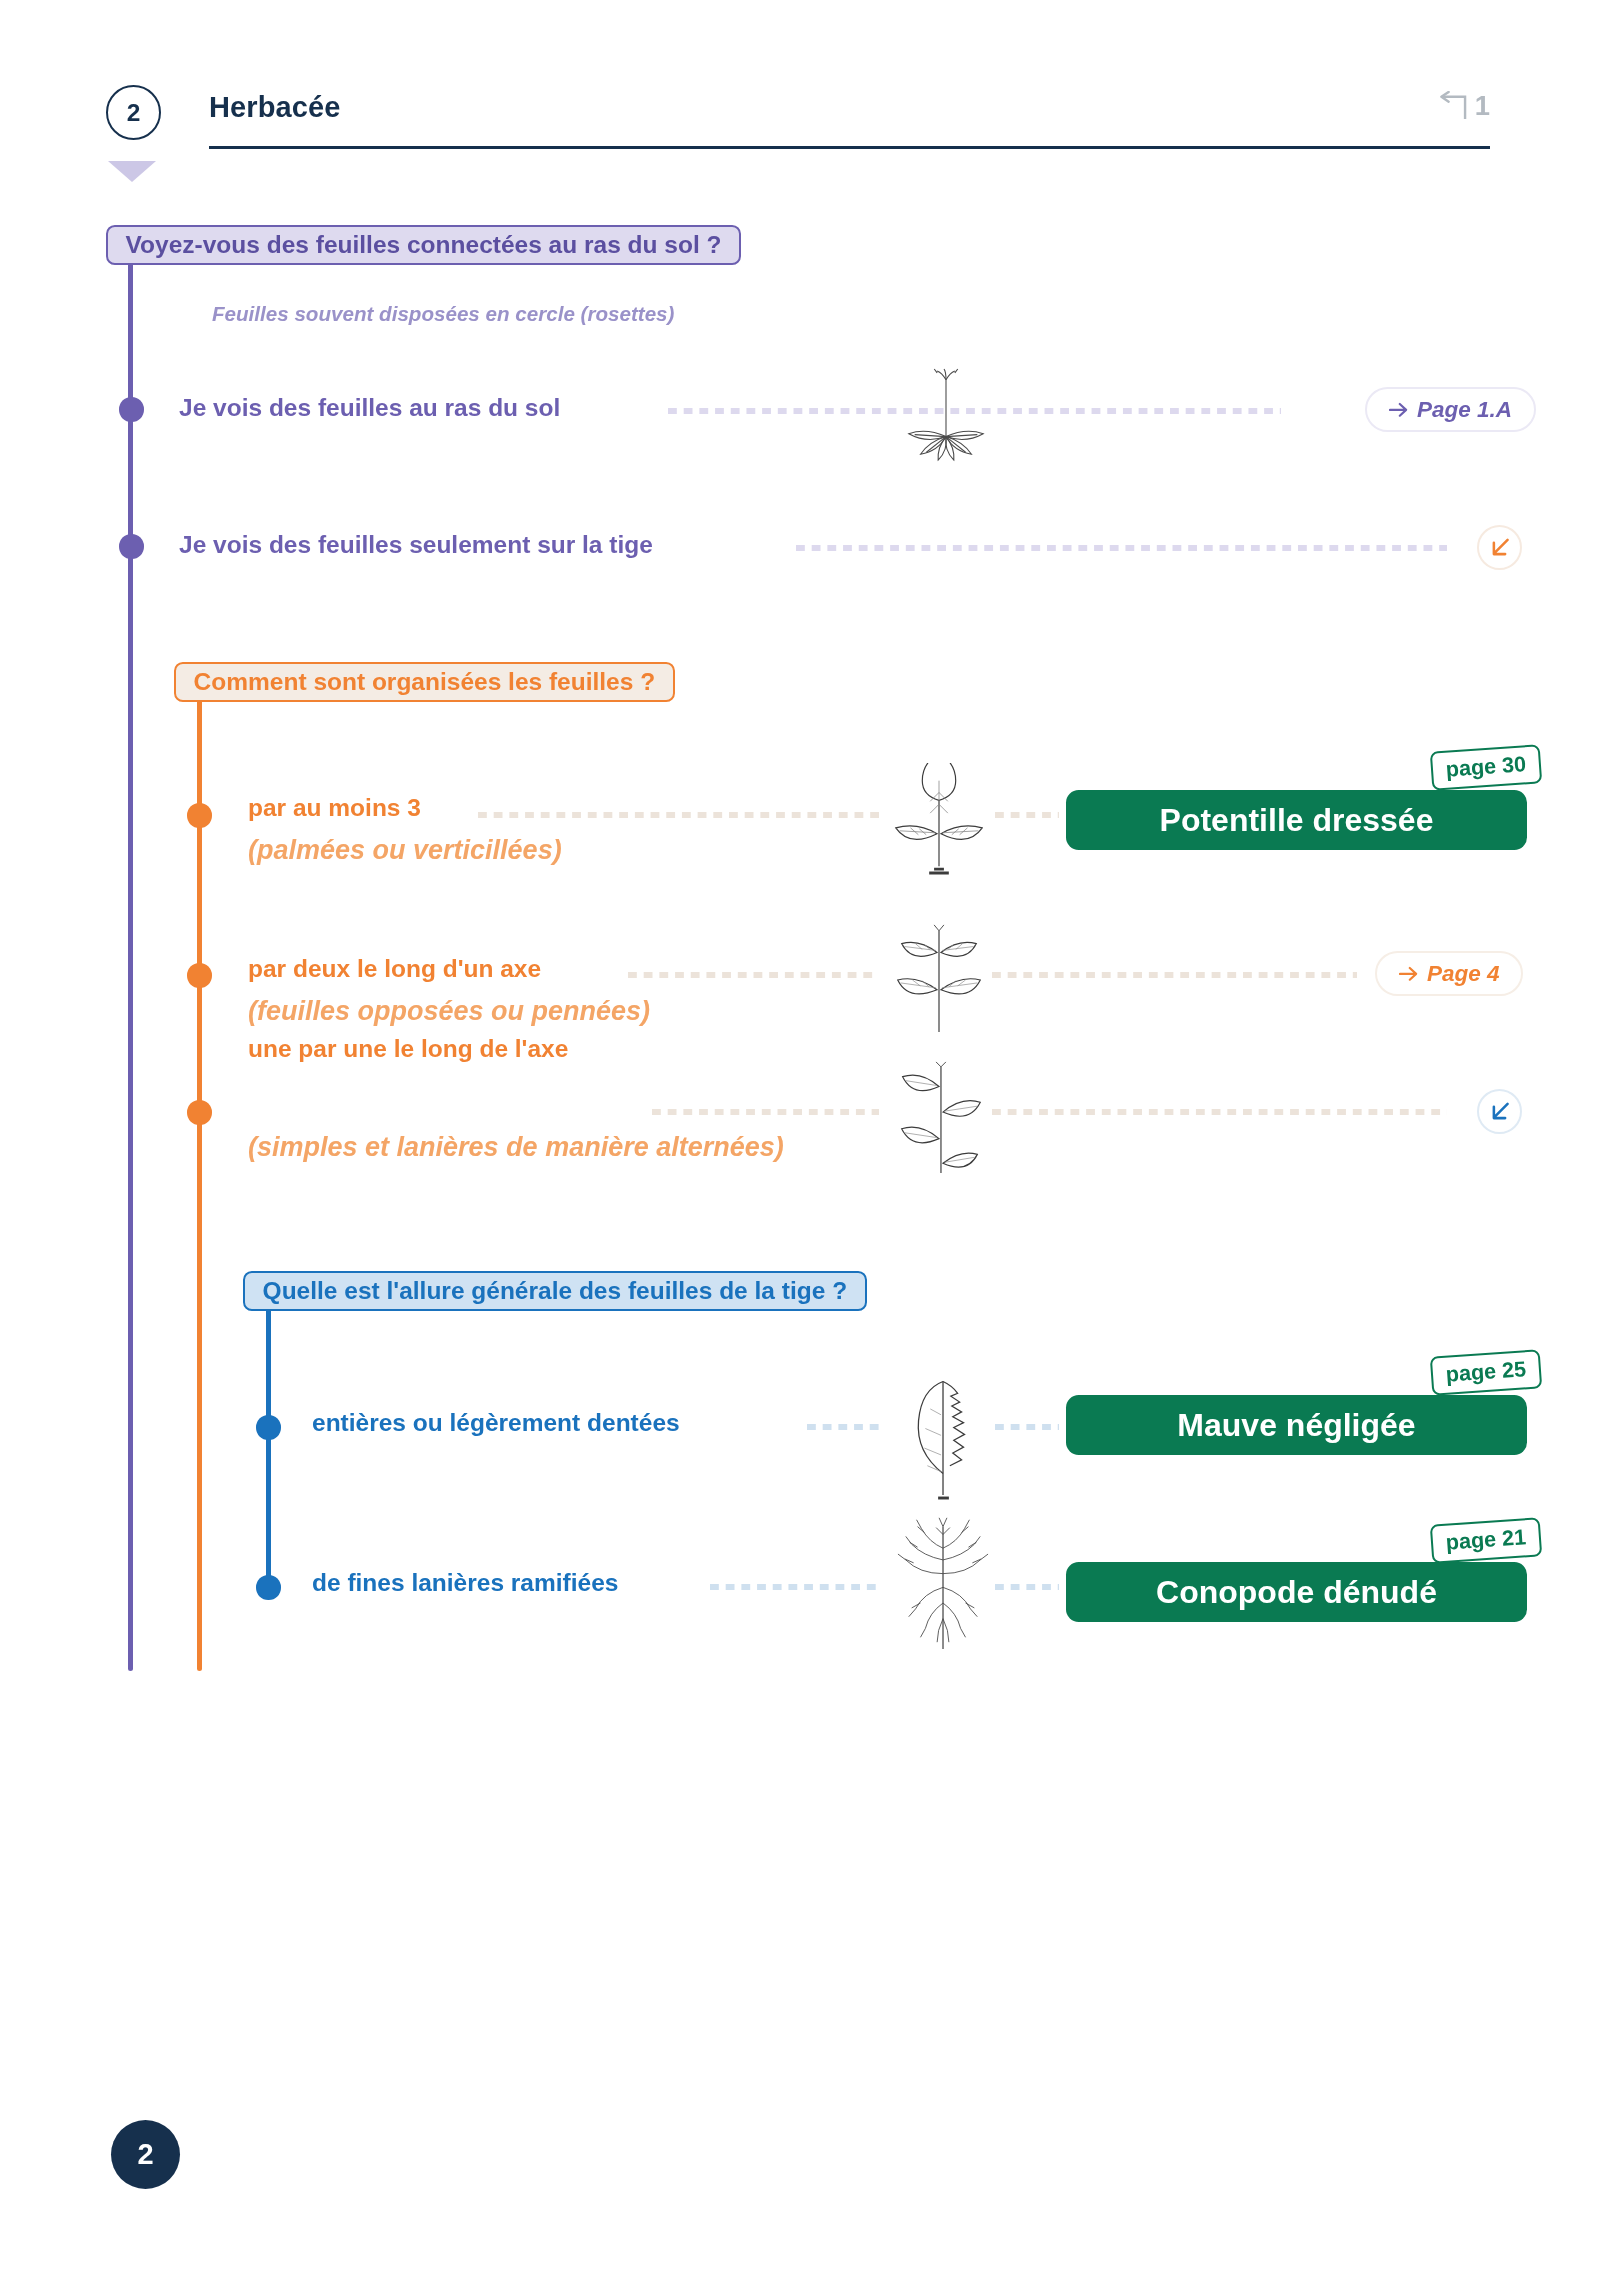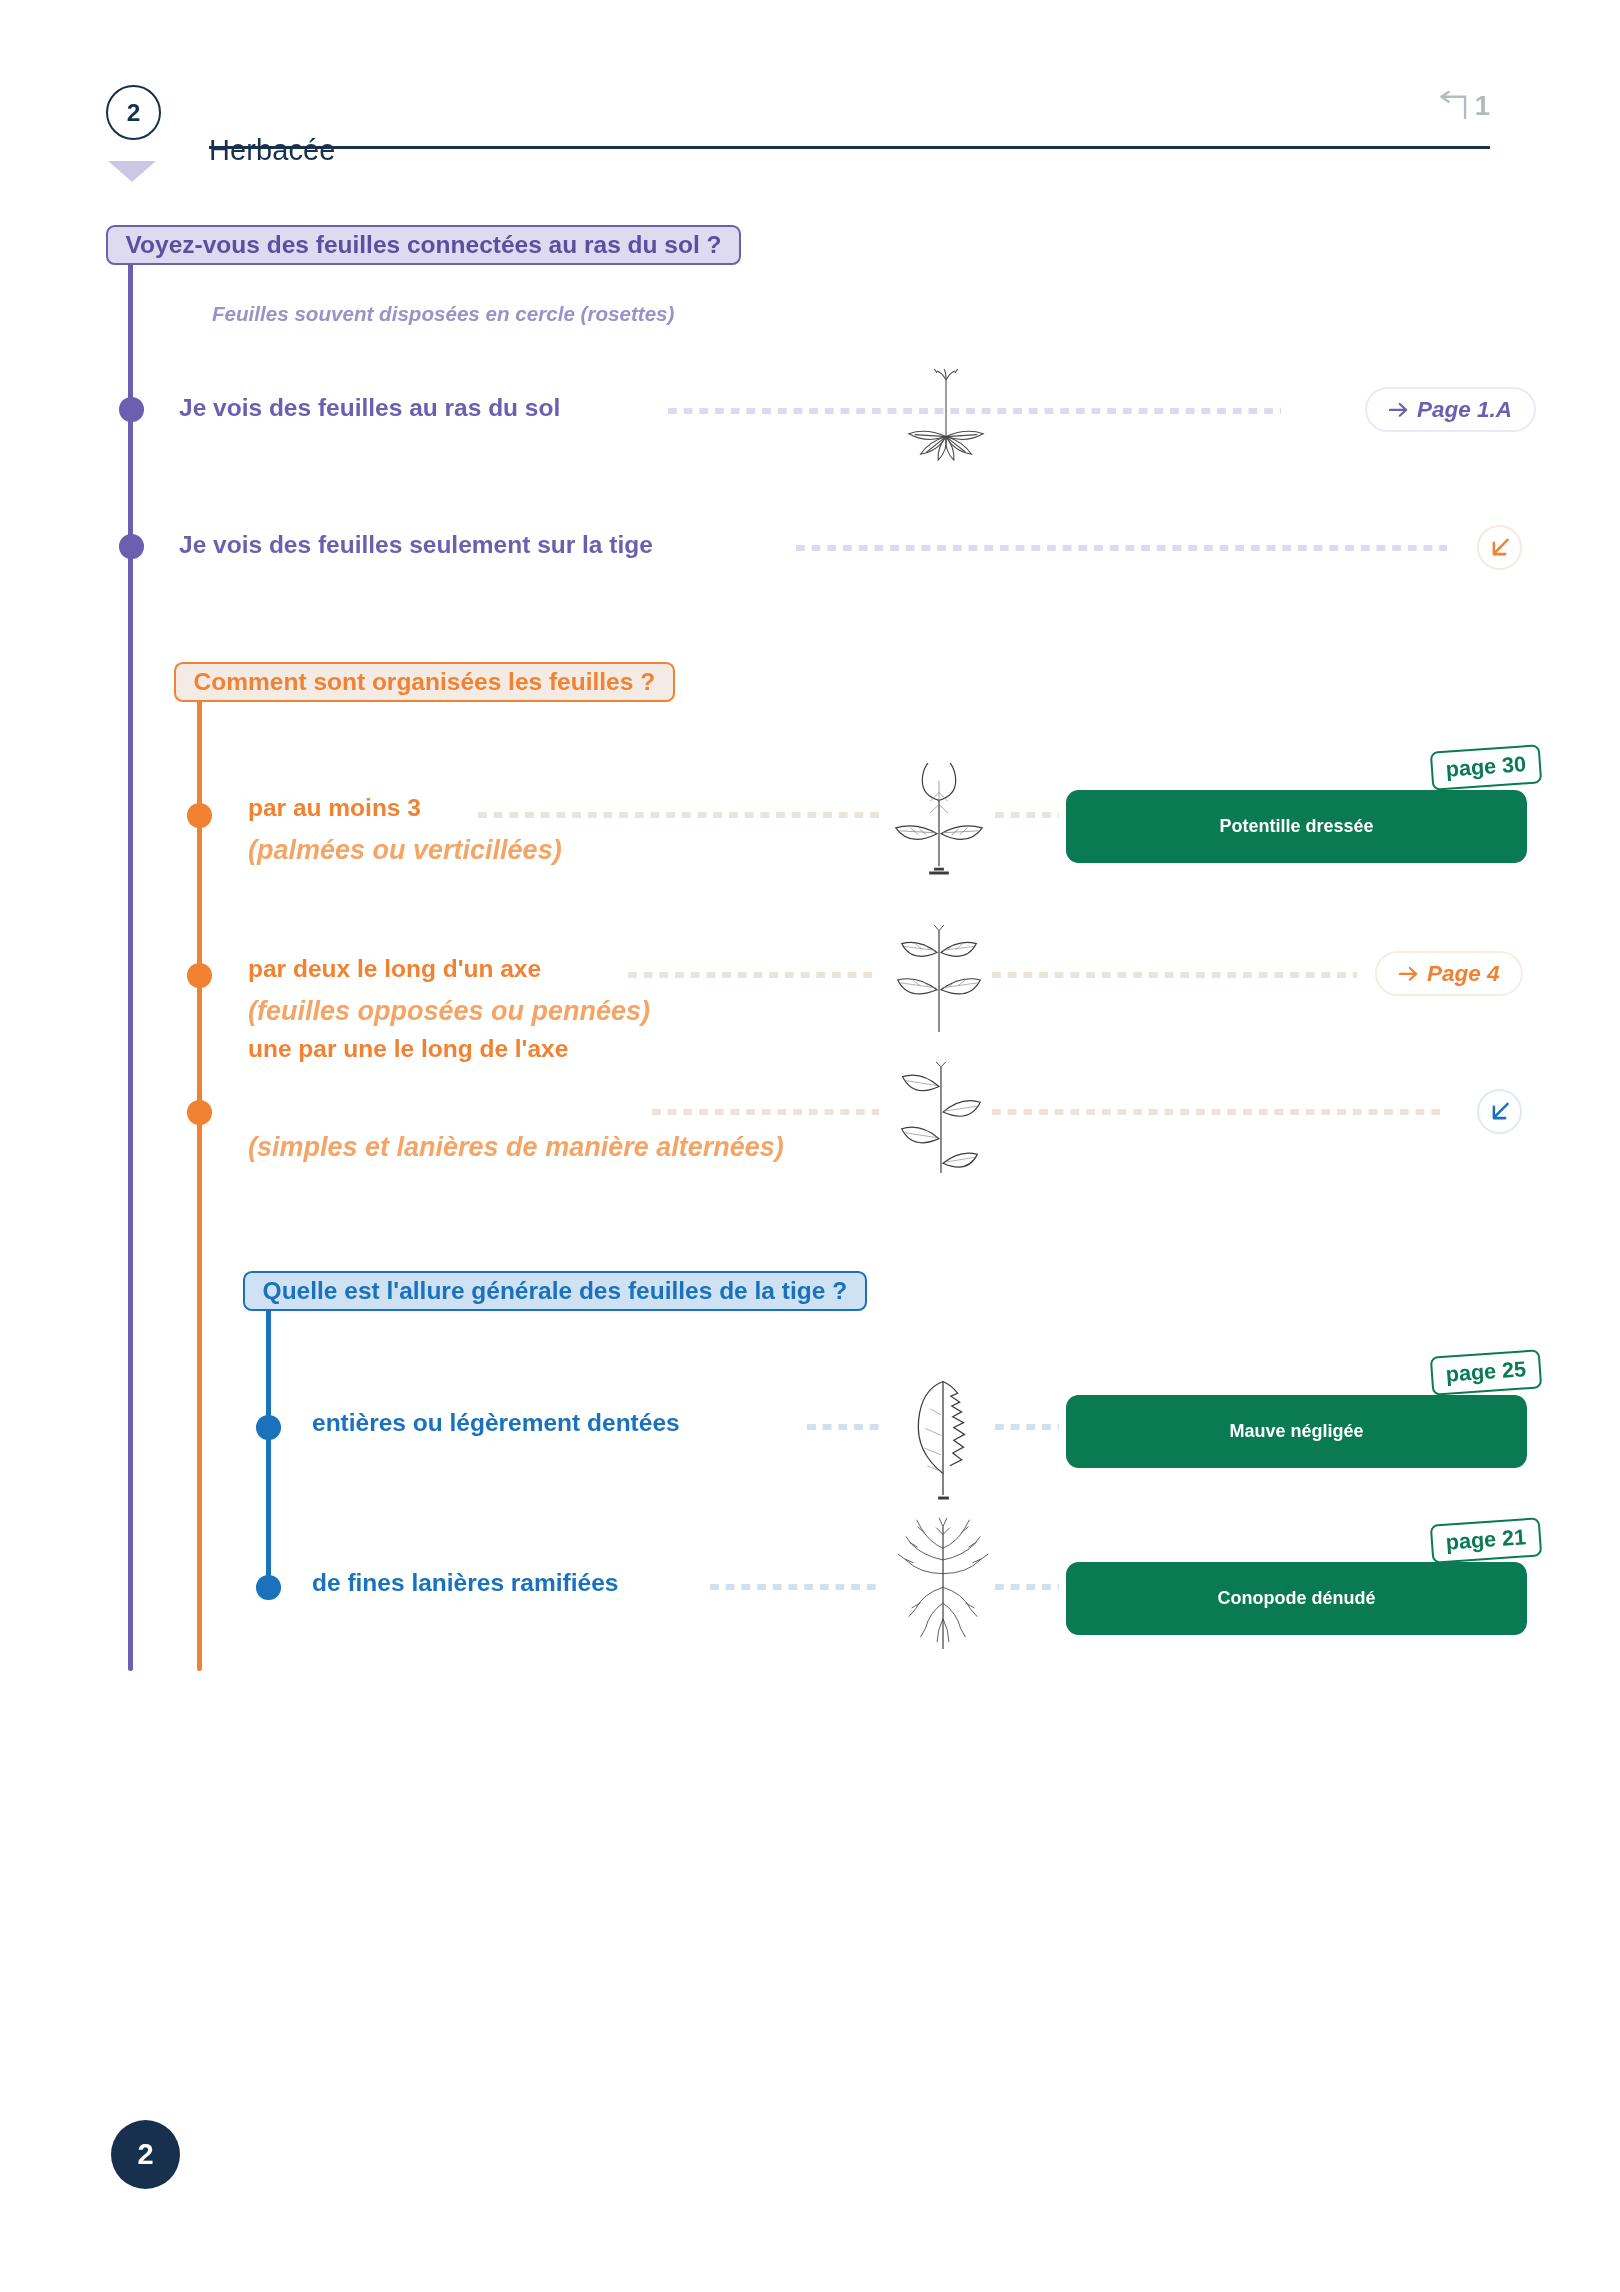--- a/index.html
+++ b/index.html
@@ -34,23 +34,22 @@
   }
   .hdr-circle{
     position:absolute;left:0;top:2px;width:55px;height:55px;border-radius:50%;
     border:2.5px solid var(--navy);
     color:var(--navy);font-size:24.5px;font-weight:700;
     display:flex;align-items:center;justify-content:center;
     box-sizing:border-box;
   }
   .hdr-title{
     position:absolute;left:103px;top:7.8px;
-    font-size:29px;font-weight:400;color:var(--navy);
+    font-size:29px;font-weight:700;color:var(--navy);
     letter-spacing:0.1px;
-    margin-top:43px;
   }
   .hdr-rule{
     position:absolute;left:103px;top:63px;width:1281px;height:2.9px;
     background:var(--navy);
   }
   .hdr-back{
     position:absolute;right:0;top:7.8px;
     display:flex;align-items:center;gap:5.9px;
     color:var(--grey);
   }
@@ -143,24 +142,24 @@
     position:absolute;width:45px;height:45px;border-radius:50%;
     box-sizing:border-box;background:#fff;
     display:flex;align-items:center;justify-content:center;
   }
   .circ.orange{border:2.5px solid #f6eae0;}
   .circ.blue{border:2.5px solid #dfeaf4;}
 
   
   .result{
     position:absolute;box-sizing:border-box;
-    height:73px;border-radius:12.7px;
+    height:60px;border-radius:12.7px;
     background:var(--green);color:#fff;
     display:flex;align-items:center;justify-content:center;
-    font-size:18px;font-weight:700;white-space:nowrap;
+    font-size:32px;font-weight:700;white-space:nowrap;
   }
   .ptag{
     position:absolute;box-sizing:border-box;
     background:#fff;border:2.5px solid var(--green);border-radius:7.8px;
     color:var(--green);font-size:21.6px;font-weight:700;
     padding:3.9px 12.7px 4.9px;
     transform:rotate(-4deg);
     white-space:nowrap;
   }
 

